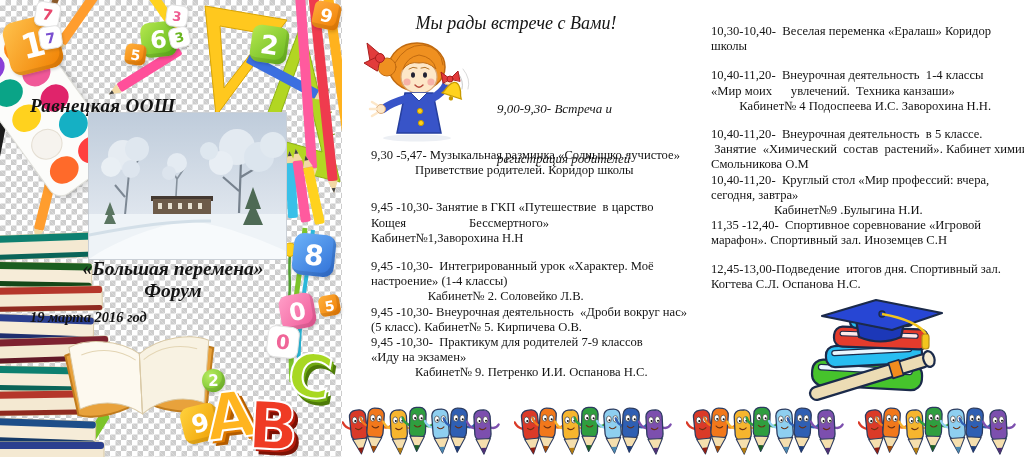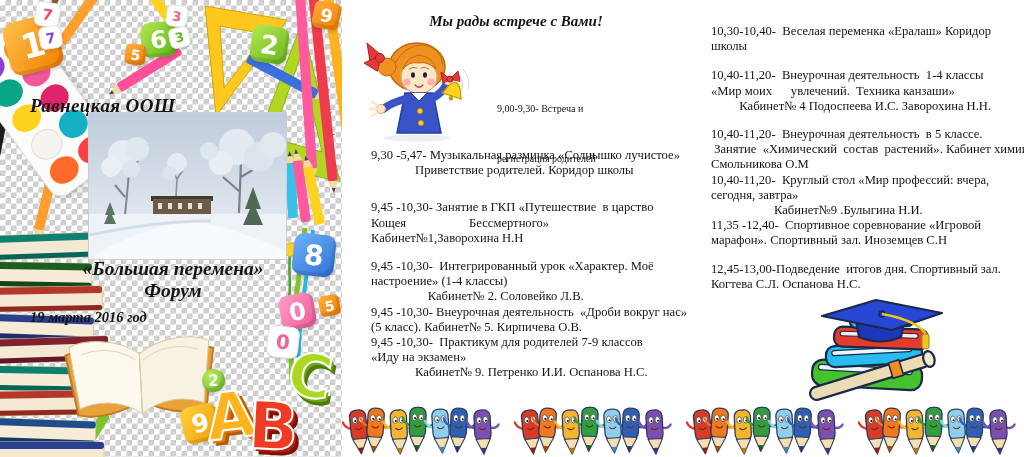--- a/index.html
+++ b/index.html
@@ -61,23 +61,23 @@
       text-shadow:3px 3px 0 #6faa10,6px 6px 0 #4d7a08;}
   .school-name{position:absolute;left:30px;top:82px;width:286px;z-index:5;text-align:left;
       font-size:19px;font-weight:bold;font-style:italic;letter-spacing:.4px;}
   .photo{position:absolute;left:88px;top:112px;z-index:5;border:1px solid #c9cfd6;}
   .forum{position:absolute;left:30px;top:258px;width:286px;z-index:5;text-align:center;
       font-weight:bold;font-style:italic;font-size:19.5px;line-height:22px;}
   .date{position:absolute;left:30px;top:309px;width:286px;z-index:5;text-align:left;
       font-weight:bold;font-style:italic;font-size:14.5px;}
   
   .greeting{position:absolute;left:340px;top:13px;width:352px;text-align:center;
-      font-weight:bold;font-style:italic;font-size:15px;}
+      font-weight:normal;font-style:italic;font-size:18px;}
   .girl{position:absolute;left:357px;top:33px;}
-  .intro{position:absolute;left:497px;top:68px;font-size:10px;line-height:16.5px;white-space:pre;}
+  .intro{position:absolute;left:497px;top:68px;font-size:13px;line-height:16.5px;white-space:pre;font-style:italic;}
   .sched{position:absolute;font-size:12.6px;line-height:15.2px;}
   .mid-sched{left:371px;top:148px;}
   .right-sched{left:711px;top:24px;}
   .ln{white-space:pre;}
   .mb22{margin-bottom:22px;}.mb14{margin-bottom:14px;}.mb13{margin-bottom:13px;}
   .bookcap{position:absolute;left:800px;top:298px;}
   
   .strip{position:absolute;left:342px;top:402px;width:676px;height:54px;
       display:flex;justify-content:space-between;align-items:flex-end;}
   .pgroup{width:160px;height:54px;}

